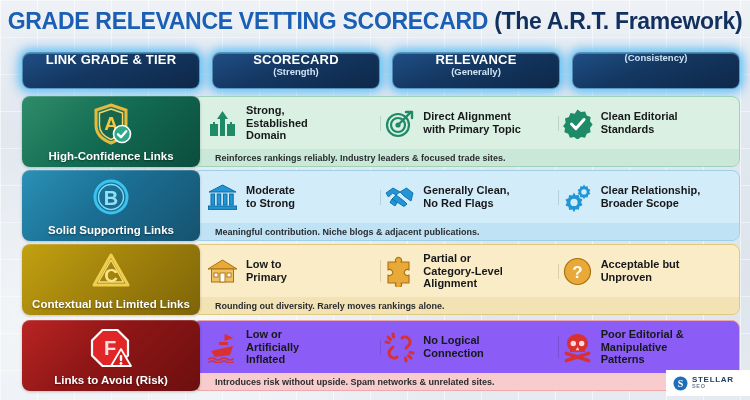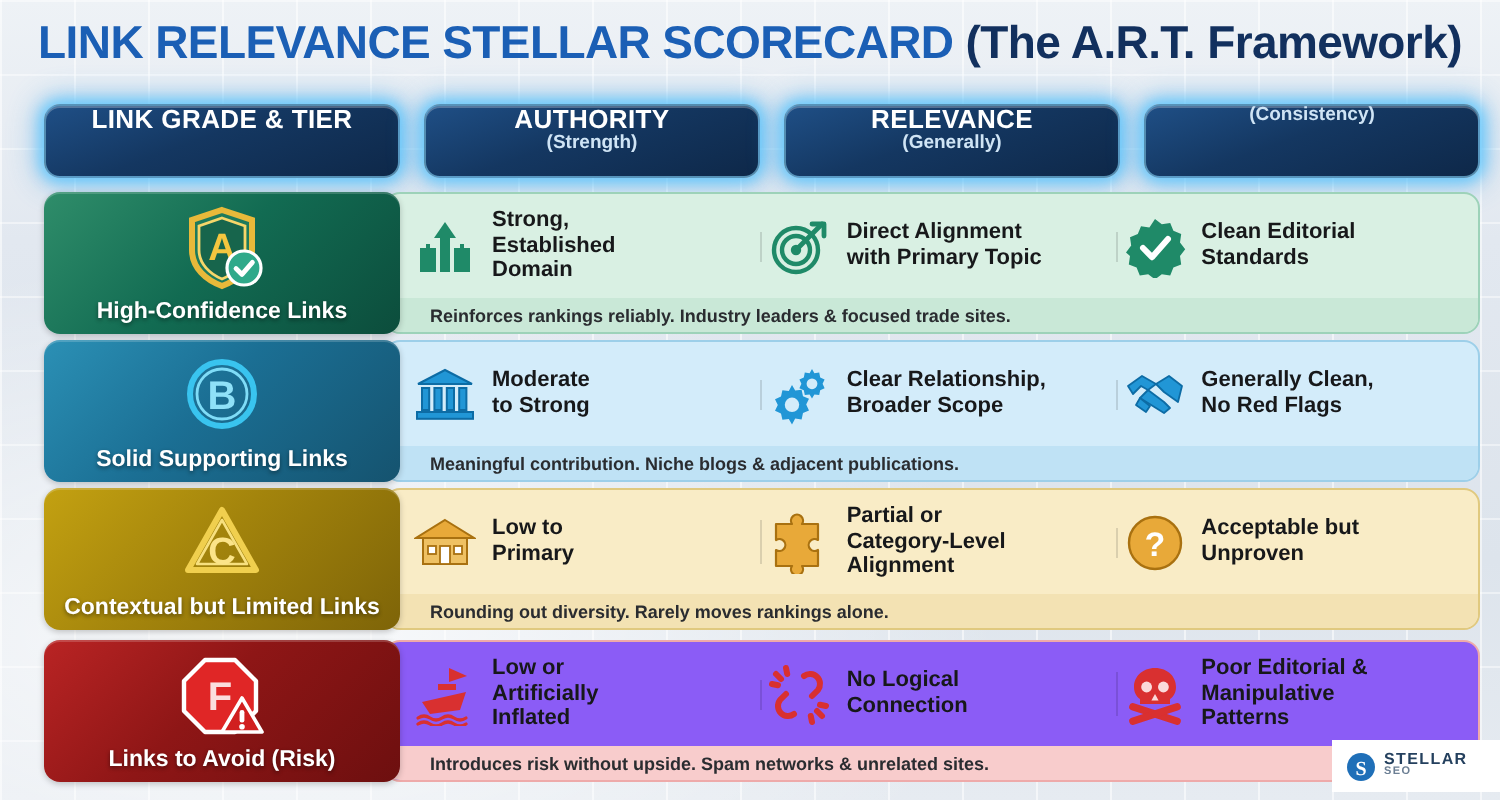--- a/index.html
+++ b/index.html
@@ -148,29 +148,29 @@
   .logo-l2{ font-size:5.5px; font-weight:bold; color:#6c7f94; letter-spacing:.7px; }
 </style>
 </head>
 <body>
 
 <div id="page">
   <div id="bg-grid"></div>
   <div id="sheen"></div>
 
   <div class="title-wrap">
-    <span class="title-main">LINK RELEVANCE STELLAR SCORECARD </span><span class="title-sub">(The A.R.T. Framework)</span>
+    <span class="title-main">GRADE RELEVANCE VETTING SCORECARD </span><span class="title-sub">(The A.R.T. Framework)</span>
   </div>
 
   <div class="header-row">
     <div class="hcell c0">
       <div class="hmain">LINK GRADE &amp; TIER</div>
     </div>
     <div class="hcell c1">
-      <div class="hmain">AUTHORITY</div>
+      <div class="hmain">SCORECARD</div>
       <div class="hsub">(Strength)</div>
     </div>
     <div class="hcell c2">
       <div class="hmain">RELEVANCE</div>
       <div class="hsub">(Generally)</div>
     </div>
     <div class="hcell c3">
       <div class="hsub">(Consistency)</div>
     </div>
   </div>
@@ -259,44 +259,44 @@
                 <rect x="1.5" y="24" width="28" height="3.4"></rect>
               </g>
             </svg>
           </div>
           <div class="ctext">Moderate
 to Strong</div>
         </div>
         <div class="col">
           <div class="cicon">
             <svg viewBox="0 0 31 31">
+              <g fill="#2196d6" stroke="#0d6ca5" stroke-width=".9" stroke-linejoin="round">
+                <path d="M2 11 L9 6 L16 10 L12 13 L8.5 11 L4.5 15 Z"></path>
+                <path d="M29 11 L22.5 6 L16 10 L20 14 L27 19 Z"></path>
+                <path d="M12 13 L16 16 L20 19 L23 22 L20 24.5 L8 17 Z"></path>
+                <path d="M8 17 L6 20.5 L11 24 L13 21 Z"></path>
+              </g>
+            </svg>
+          </div>
+          <div class="ctext">Generally Clean,
+No Red Flags</div>
+        </div>
+        <div class="col">
+          <div class="cicon">
+            <svg viewBox="0 0 31 31">
               <g fill="#2196d6">
                 <path d="M22 2.5l1.2 2.1 2.4-.3.5 2.4 2.2 1-1 2.2 1 2.2-2.2 1-.5 2.4-2.4-.3L22 17.3l-1.2-2.1-2.4.3-.5-2.4-2.2-1 1-2.2-1-2.2 2.2-1 .5-2.4 2.4.3z"></path>
                 <circle cx="22" cy="9.9" r="2.7" fill="#d3ecfa"></circle>
                 <path d="M12 10.5l1.6 2.8 3.2-.4.7 3.2 3 1.3-1.4 2.9 1.4 2.9-3 1.3-.7 3.2-3.2-.4L12 30.3l-1.6-2.8-3.2.4-.7-3.2-3-1.3 1.4-2.9-1.4-2.9 3-1.3.7-3.2 3.2.4z"></path>
                 <circle cx="12" cy="20.4" r="3.6" fill="#d3ecfa"></circle>
               </g>
             </svg>
           </div>
           <div class="ctext">Clear Relationship,
 Broader Scope</div>
-        </div>
-        <div class="col">
-          <div class="cicon">
-            <svg viewBox="0 0 31 31">
-              <g fill="#2196d6" stroke="#0d6ca5" stroke-width=".9" stroke-linejoin="round">
-                <path d="M2 11 L9 6 L16 10 L12 13 L8.5 11 L4.5 15 Z"></path>
-                <path d="M29 11 L22.5 6 L16 10 L20 14 L27 19 Z"></path>
-                <path d="M12 13 L16 16 L20 19 L23 22 L20 24.5 L8 17 Z"></path>
-                <path d="M8 17 L6 20.5 L11 24 L13 21 Z"></path>
-              </g>
-            </svg>
-          </div>
-          <div class="ctext">Generally Clean,
-No Red Flags</div>
         </div>
       </div>
       <div class="note">Meaningful contribution. Niche blogs &amp; adjacent publications.</div>
     </div>
   </div>
 
   <div class="row r2">
     <div class="label-panel">
       <div class="badge">
         <svg viewBox="0 0 44 44">

